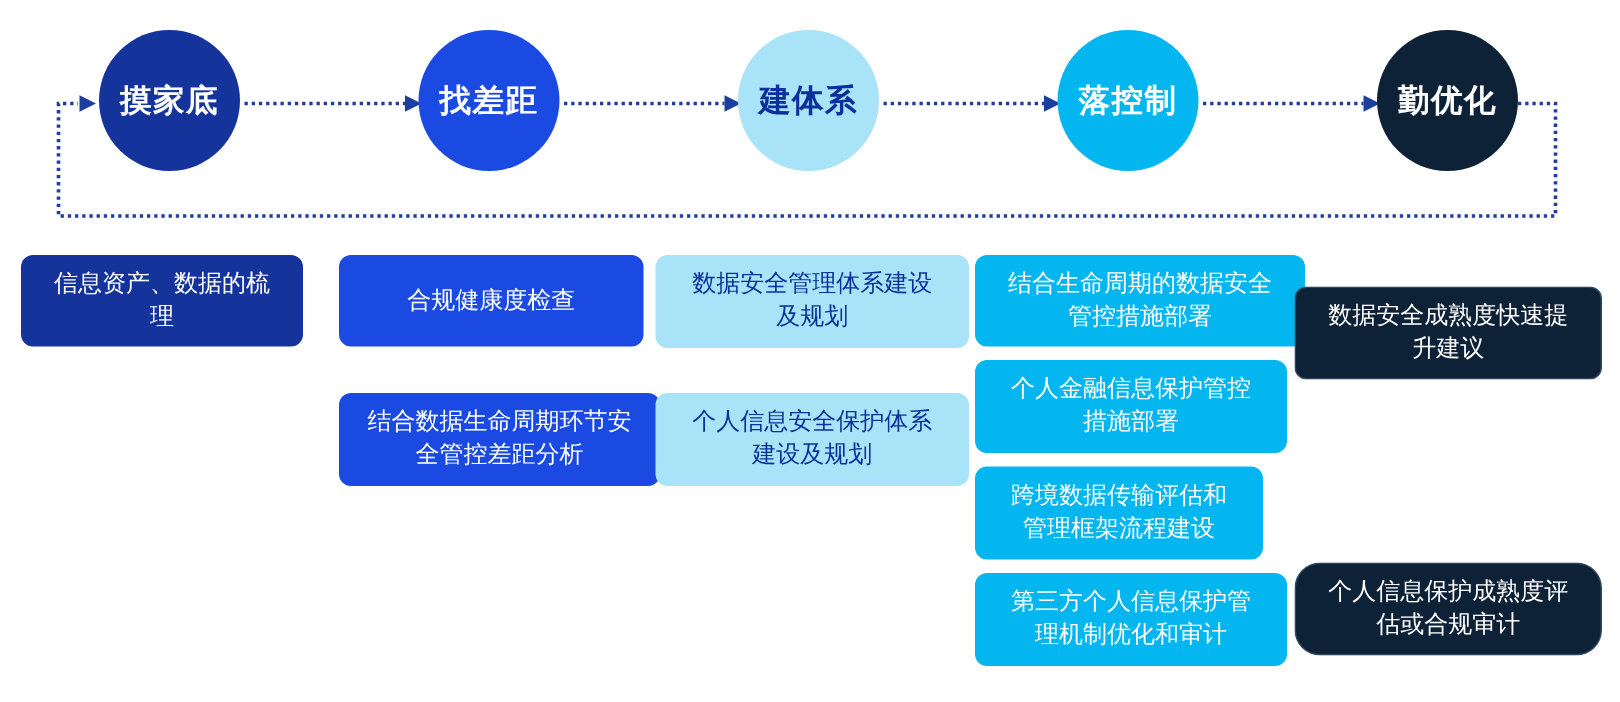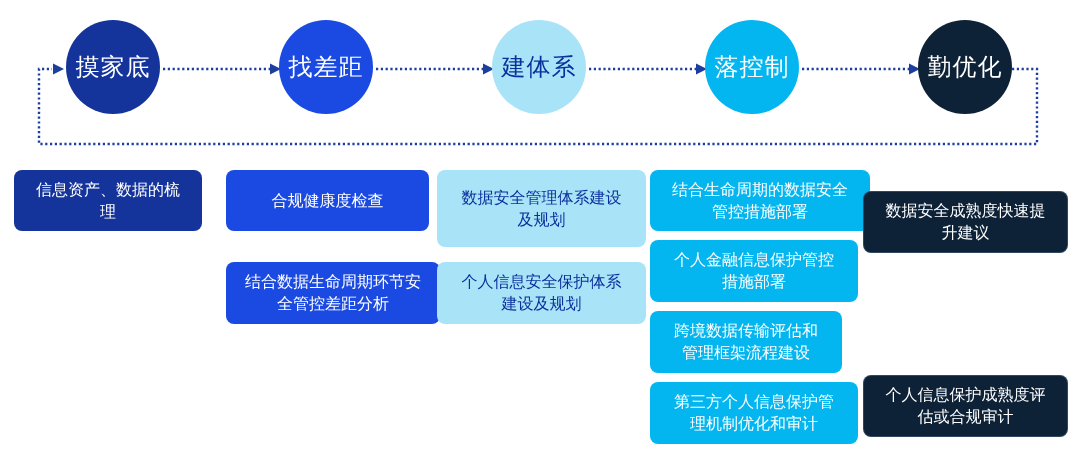--- a/index.html
+++ b/index.html
@@ -7,21 +7,21 @@
     position:relative;width:1080px;height:468px;overflow:hidden;
     background:var(--background,#ffffff);
     font-family:"Liberation Sans","DejaVu Sans",sans-serif;
   }
   .connector-svg{position:absolute;left:0;top:0;}
   .connector-path{fill:none;stroke:var(--connector,#1C3F9F);stroke-width:2.4;stroke-dasharray:2.2 2.6;}
   .arrow-head{fill:var(--connector,#1C3F9F);stroke:none;}
   .circle{
     position:absolute;top:20px;width:94px;height:94px;border-radius:50%;
     display:flex;align-items:center;justify-content:center;
-    font-size:24px;font-weight:normal;color:#ffffff;letter-spacing:1px;
+    font-size:21px;font-weight:bold;color:#ffffff;letter-spacing:1px;
   }
   .circle.c1{left:66px;background:var(--navy,#14349C);}
   .circle.c2{left:279px;background:var(--blue,#1B4AE2);}
   .circle.c3{left:492px;background:var(--light-blue,#A8E3F8);color:var(--text-on-light,#0B309C);}
   .circle.c4{left:705px;background:var(--cyan,#04B6F0);}
   .circle.c5{left:918px;background:var(--dark-navy,#0D2137);}
   .card{
     position:absolute;border-radius:8px;box-sizing:border-box;
     display:flex;align-items:center;justify-content:center;
     text-align:center;font-size:16px;line-height:1.35;font-weight:500;
@@ -32,31 +32,31 @@
   .card.lightblue{background:var(--light-blue,#A8E3F8);color:var(--text-on-light,#0B309C);}
   .card.cyan{background:var(--cyan,#04B6F0);}
   .card.dark{background:var(--dark-navy,#0D2137);border:1px solid rgba(130,160,190,0.30);margin-top:22px;}
   
   .c1r1{left:14px;top:170px;width:188px;height:61px;}
   .c1r2{left:14px;top:262px;width:202px;height:62px;}
   
   .c2r1{left:226px;top:170px;width:203px;height:61px;font-family:Liberation Serif, serif;}
   .c2r2{left:226px;top:262px;width:214px;height:62px;}
   
-  .c3r1{left:437px;top:170px;width:209px;height:77px;}
+  .c3r1{left:437px;top:170px;width:209px;height:62px;}
   .c3r2{left:437px;top:262px;width:209px;height:62px;}
   
   .c4r1{left:650px;top:170px;width:220px;height:61px;}
   .c4r2{left:650px;top:240px;width:208px;height:62px;}
   .c4r3{left:650px;top:311px;width:192px;height:62px;}
   .c4r4{left:650px;top:382px;width:208px;height:62px;}
   
   .c5r1{left:863px;top:169px;width:205px;height:62px;}
   .c5r2{left:863px;top:262px;width:205px;height:62px;}
-  .c5r3{left:863px;top:353px;width:205px;height:62px;}
+  .c5r3{left:863px;top:353px;width:205px;height:62px;border-radius:17px;}
 </style>
 </head>
 <body>
 
 <div class="canvas">
 
   <svg class="connector-svg" width="1080" height="468" viewBox="0 0 1080 468">
 
     <path class="connector-path" d="M1012 69 H1037 V144 H39 V69 H52"></path>
     <polygon class="arrow-head" points="64,69 53,63.5 53,74.5"></polygon>

